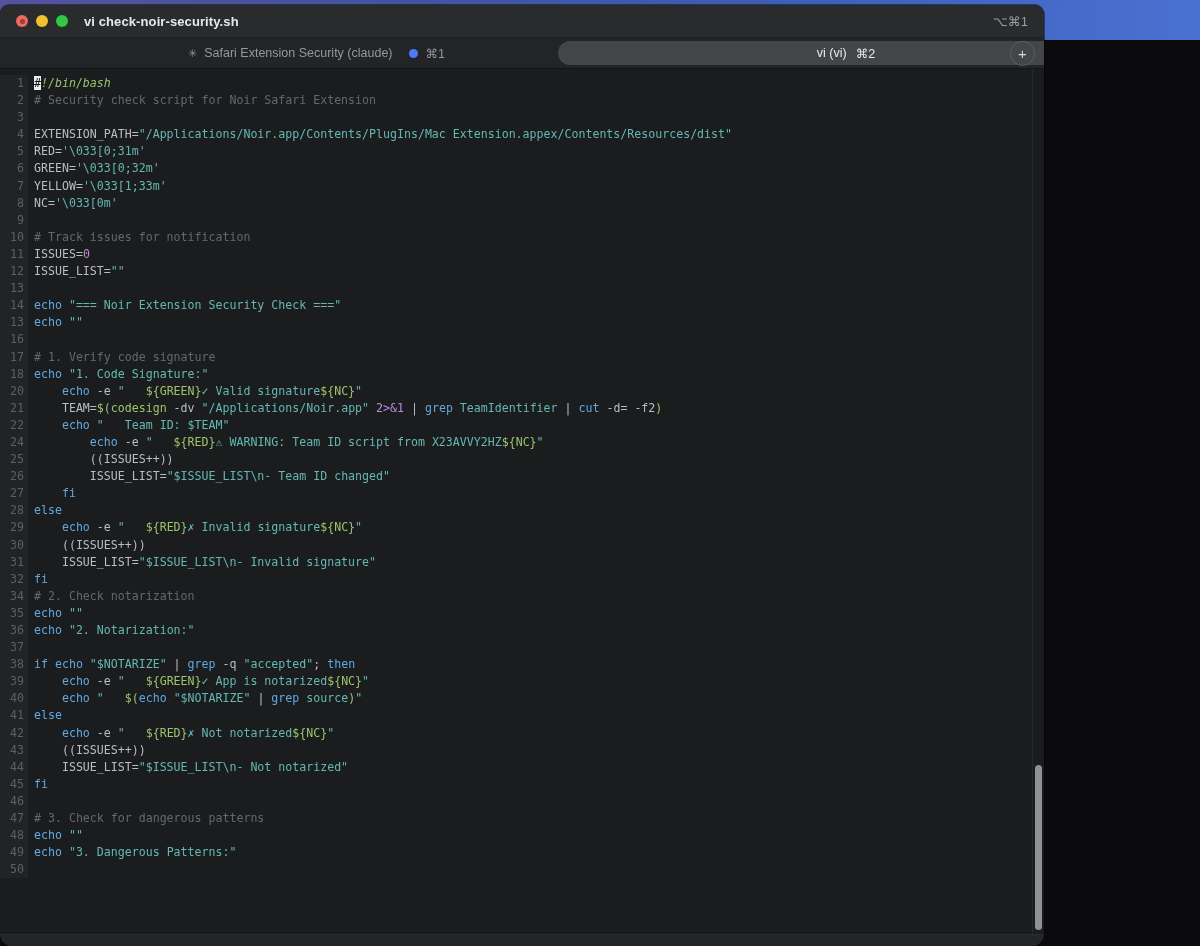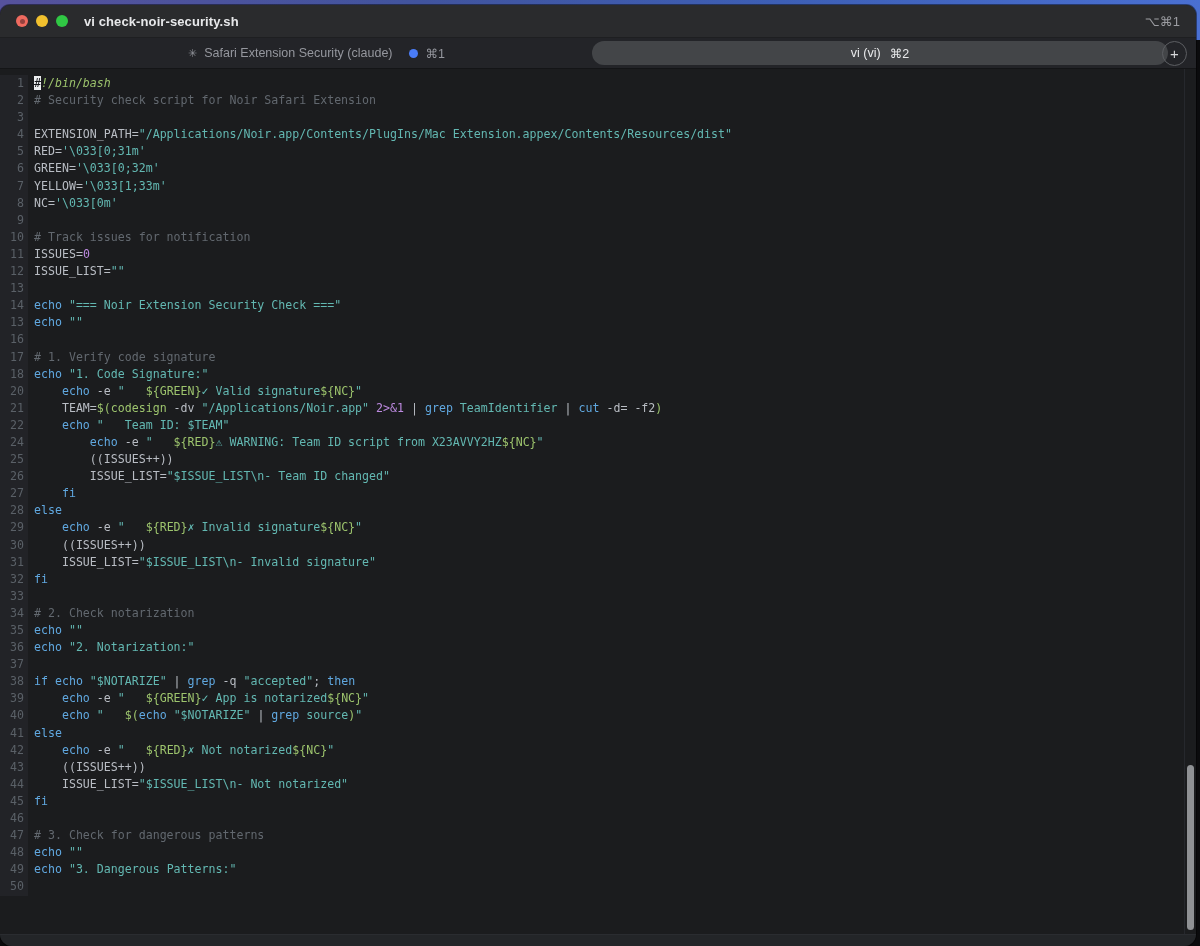--- a/index.html
+++ b/index.html
@@ -6,21 +6,21 @@
   body{
     width:1200px;height:946px;position:relative;overflow:hidden;
     background:#0b0b0d;
     font-family:"Liberation Sans",sans-serif;
   }
   .wallpaper{
     position:absolute;top:0;left:0;right:0;height:40px;
     background:linear-gradient(95deg,#56529c 0%,#41549e 35%,#3d5fb5 65%,#4a70d2 100%);
   }
   .window{
-    position:absolute;top:5px;left:0;width:1196px;height:941px;
+    position:absolute;top:5px;left:0;width:1044px;height:941px;
     border-radius:10px 10px 12px 12px;background:#1b1c1e;overflow:hidden;
     display:flex;flex-direction:column;
     box-shadow:0 0 0 1px rgba(0,0,0,.45);
   }
   
   .titlebar{
     height:32px;flex:0 0 32px;background:#2a2b2d;border-bottom:1px solid #1e1f21;
     display:flex;align-items:center;padding:0 16px;
   }
   .lights{display:flex;align-items:center;gap:8px;}
@@ -33,21 +33,21 @@
   .window-shortcut{margin-left:auto;color:#9b9ca1;font-size:13px;}
   
   .tabbar{height:30px;flex:0 0 30px;background:#232428;border-bottom:1px solid #141517;position:relative;}
   .tab-inactive{
     position:absolute;left:188px;top:0;height:100%;
     display:flex;align-items:center;color:#95979e;font-size:12.5px;cursor:default;
   }
   .tab-inactive .act{margin-right:7px;font-size:11px;color:#8e9097;}
   .tab-inactive .dot{width:9px;height:9px;border-radius:50%;background:#4a7cf6;margin-left:16px;margin-right:8px;}
   .tab-active{
-    position:absolute;left:592px;width:576px;top:3px;height:24px;border-radius:12px;
+    position:absolute;left:558px;width:576px;top:3px;height:24px;border-radius:12px;
     background:#434548;color:#e9eaec;font-size:12.5px;
     display:flex;align-items:center;justify-content:center;gap:9px;cursor:default;
   }
   .newtab{
     position:absolute;right:9px;top:3px;width:23px;height:23px;border-radius:50%;
     border:1.5px solid #5c5e62;color:#d6d7d9;font-size:15px;line-height:1;
     display:flex;align-items:center;justify-content:center;cursor:default;
   }
   
   .content{
@@ -130,21 +130,20 @@
         <div class="line"><span class="ln">22</span><span class="lt"><span class="tok-d">    </span><span class="tok-k">echo </span><span class="tok-s">"   Team ID: $TEAM"</span></span></div>
         <div class="line"><span class="ln">24</span><span class="lt"><span class="tok-d">        </span><span class="tok-k">echo</span><span class="tok-d"> -e </span><span class="tok-s">"   </span><span class="tok-v">${RED}</span><span class="tok-s">⚠ WARNING: Team ID script from X23AVVY2HZ</span><span class="tok-v">${NC}</span><span class="tok-s">"</span></span></div>
         <div class="line"><span class="ln">25</span><span class="lt"><span class="tok-d">        ((ISSUES++))</span></span></div>
         <div class="line"><span class="ln">26</span><span class="lt"><span class="tok-d">        ISSUE_LIST=</span><span class="tok-s">"$ISSUE_LIST\n- Team ID changed"</span></span></div>
         <div class="line"><span class="ln">27</span><span class="lt"><span class="tok-d">    </span><span class="tok-k">fi</span></span></div>
         <div class="line"><span class="ln">28</span><span class="lt"><span class="tok-k">else</span></span></div>
         <div class="line"><span class="ln">29</span><span class="lt"><span class="tok-d">    </span><span class="tok-k">echo</span><span class="tok-d"> -e </span><span class="tok-s">"   </span><span class="tok-v">${RED}</span><span class="tok-s">✗ Invalid signature</span><span class="tok-v">${NC}</span><span class="tok-s">"</span></span></div>
         <div class="line"><span class="ln">30</span><span class="lt"><span class="tok-d">    ((ISSUES++))</span></span></div>
         <div class="line"><span class="ln">31</span><span class="lt"><span class="tok-d">    ISSUE_LIST=</span><span class="tok-s">"$ISSUE_LIST\n- Invalid signature"</span></span></div>
         <div class="line"><span class="ln">32</span><span class="lt"><span class="tok-k">fi</span></span></div>
-        <div class="line"><span class="ln">33</span><span class="lt"></span></div>
         <div class="line"><span class="ln">34</span><span class="lt"><span class="tok-c"># 2. Check notarization</span></span></div>
         <div class="line"><span class="ln">35</span><span class="lt"><span class="tok-k">echo </span><span class="tok-s">""</span></span></div>
         <div class="line"><span class="ln">36</span><span class="lt"><span class="tok-k">echo </span><span class="tok-s">"2. Notarization:"</span></span></div>
         <div class="line"><span class="ln">37</span></div>
         <div class="line"><span class="ln">38</span><span class="lt"><span class="tok-k">if </span><span class="tok-k">echo </span><span class="tok-s">"$NOTARIZE"</span><span class="tok-d"> | </span><span class="tok-k">grep</span><span class="tok-d"> -q </span><span class="tok-s">"accepted"</span><span class="tok-d">; </span><span class="tok-k">then</span></span></div>
         <div class="line"><span class="ln">39</span><span class="lt"><span class="tok-d">    </span><span class="tok-k">echo</span><span class="tok-d"> -e </span><span class="tok-s">"   </span><span class="tok-v">${GREEN}</span><span class="tok-s">✓ App is notarized</span><span class="tok-v">${NC}</span><span class="tok-s">"</span></span></div>
         <div class="line"><span class="ln">40</span><span class="lt"><span class="tok-d">    </span><span class="tok-k">echo </span><span class="tok-s">"   </span><span class="tok-v">$(</span><span class="tok-k">echo </span><span class="tok-s">"$NOTARIZE"</span><span class="tok-d"> | </span><span class="tok-k">grep</span><span class="tok-s"> source</span><span class="tok-v">)</span><span class="tok-s">"</span></span></div>
         <div class="line"><span class="ln">41</span><span class="lt"><span class="tok-k">else</span></span></div>
         <div class="line"><span class="ln">42</span><span class="lt"><span class="tok-d">    </span><span class="tok-k">echo</span><span class="tok-d"> -e </span><span class="tok-s">"   </span><span class="tok-v">${RED}</span><span class="tok-s">✗ Not notarized</span><span class="tok-v">${NC}</span><span class="tok-s">"</span></span></div>
         <div class="line"><span class="ln">43</span><span class="lt"><span class="tok-d">    ((ISSUES++))</span></span></div>

